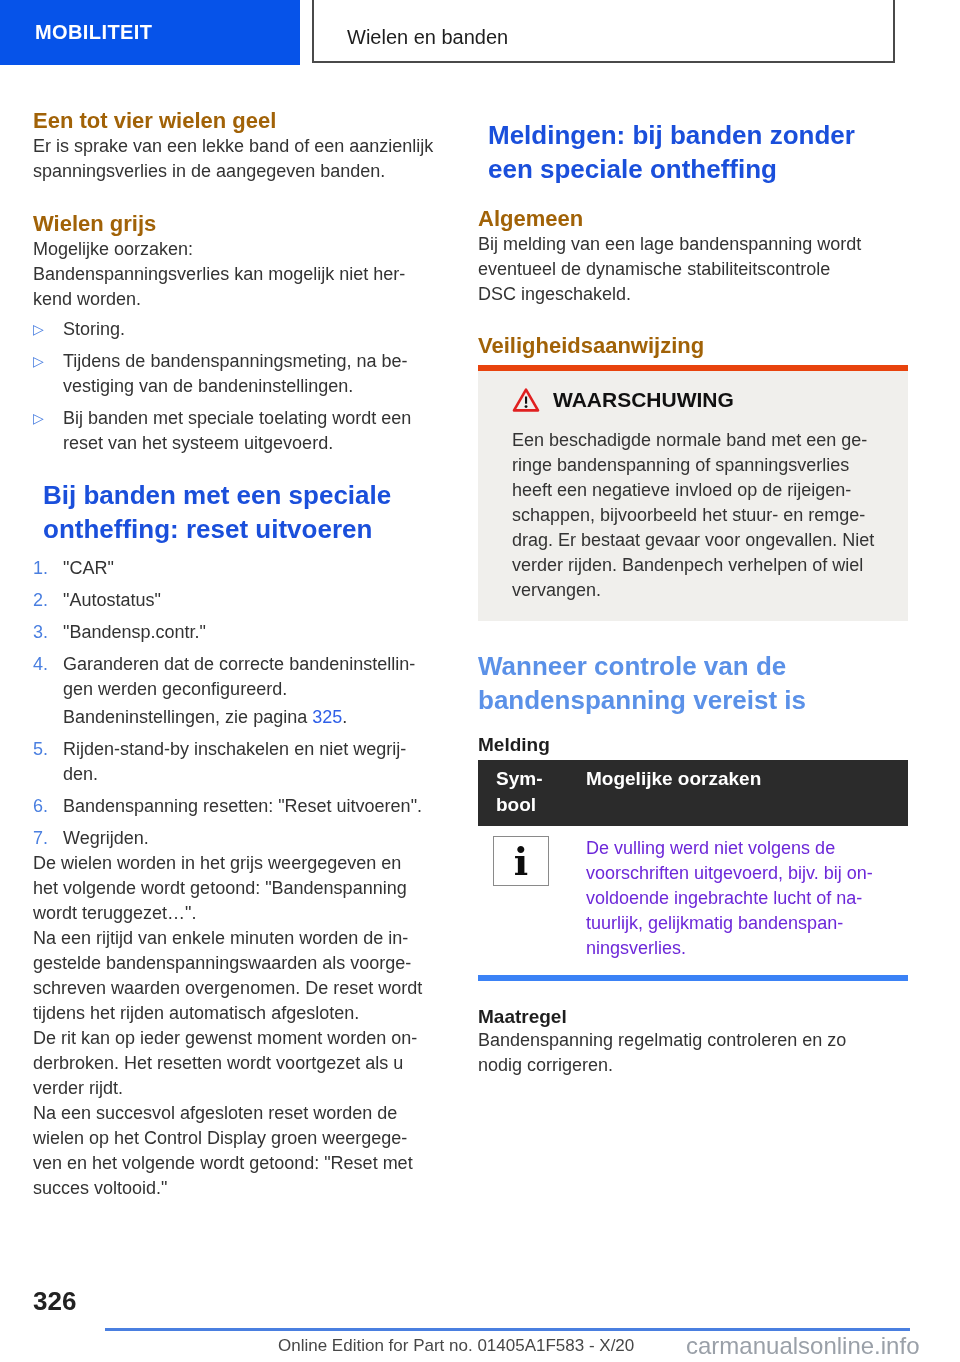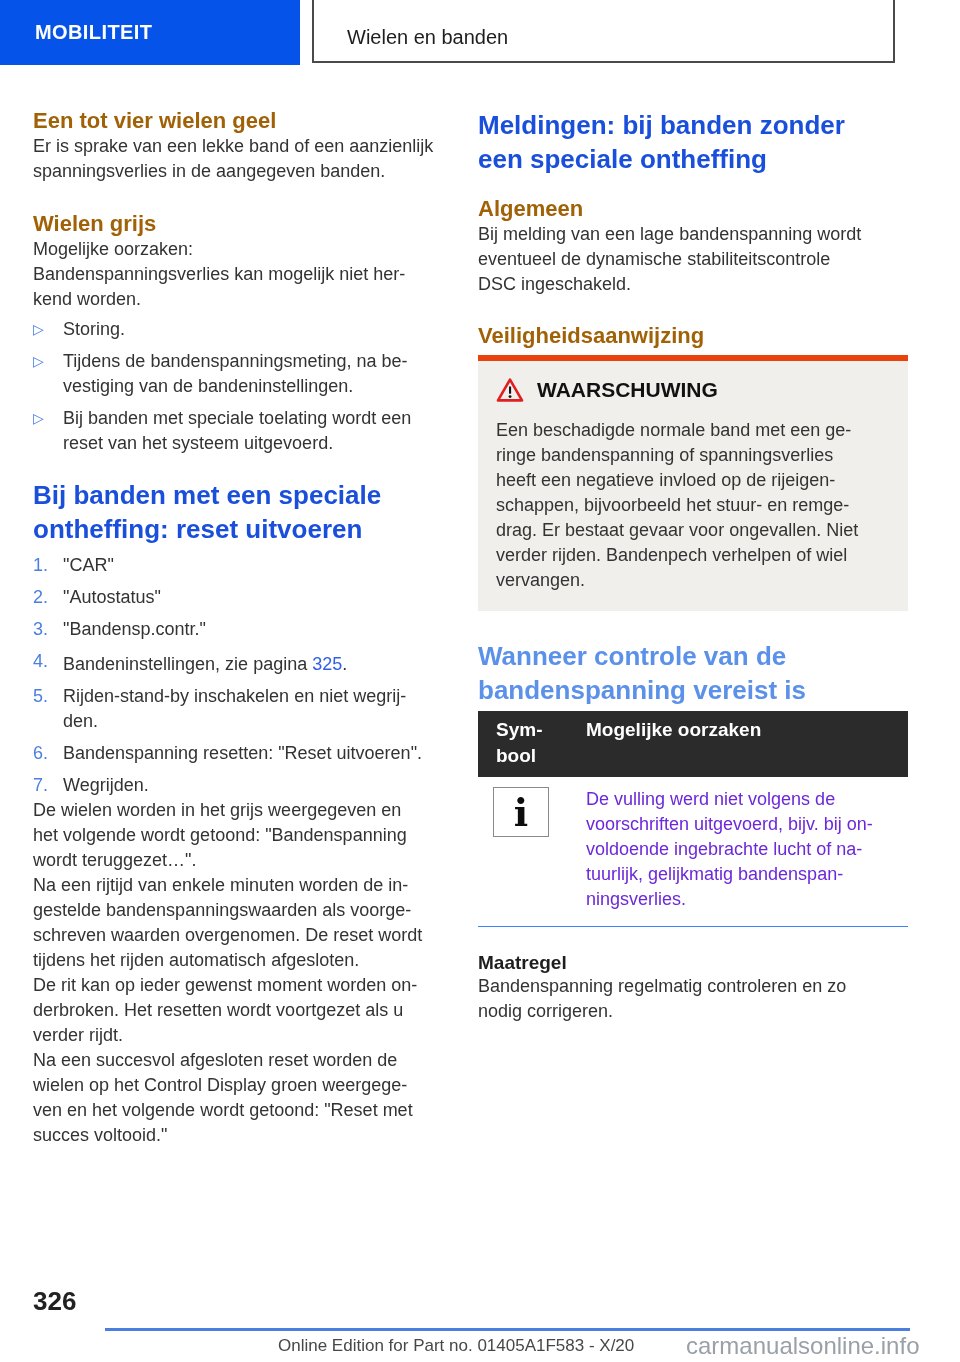--- a/index.html
+++ b/index.html
@@ -24,21 +24,21 @@
   }
 
   
   .col { position:absolute; top:108px; width:430px; }
   .col-left  { left:33px;  }
   .col-right { left:478px; }
 
   .pre { white-space:pre-line; }
   p.body { font-size:18px; line-height:25px; margin:0; color:#333; }
 
-  .h2 { font-size:26px; line-height:34px; font-weight:bold; color:#1a4fdb; margin:0; white-space:pre-line; }
+  .h2 { font-size:26px; line-height:34px; font-weight:bold; color:#1a4fdb; margin:10px; white-space:pre-line; }
   .h3 { font-size:22px; line-height:26px; font-weight:bold; color:#a16207; margin:0; white-space:pre-line; }
   .h2-light { font-size:26px; line-height:34px; font-weight:bold; color:#5b91e8; margin:0; white-space:pre-line; }
   .h4 { font-size:19px; line-height:23px; font-weight:bold; color:#1e1e1e; margin:0; }
 
   
   .lc-p1 { margin-top:7px; }
   .lc-h3b { margin-top:27px; }
   .lc-p2 { margin-top:10px; }
   .lc-p3 { margin-top:10px; }
   ul.tri-list { list-style:none; margin:5px 0 0 0; padding:0; }
@@ -56,29 +56,29 @@
   a.pagelink { color:#3060e8; text-decoration:none; cursor:pointer; }
   .lc-p4 { margin-top:10px; }
   .lc-p5, .lc-p6, .lc-p7 { margin-top:8px; }
 
   
   .rc-h3a { margin-top:20px; }
   .rc-p1 { margin-top:6px; }
   .rc-h3b { margin-top:26px; }
   .warning { margin-top:6px; }
   .warning-bar { height:6px; background:#e8430d; }
-  .warning-box { background:#f0efec; padding:16px 18px 18px 18px; }
+  .warning-box { background:#f0efec; padding:16px 18px 18px 34px; }
   .warning-title { display:flex; align-items:center; gap:13px; font-size:21px; font-weight:bold; color:#111; }
   .warning-title svg { flex:0 0 auto; display:block; }
   .warning-body { margin-top:15px; font-size:18px; line-height:25px; color:#333; white-space:pre-line; }
   .rc-h2light { margin-top:28px; }
   .rc-h4a { margin-top:16px; }
   .rc-p2 { margin-top:6px; }
 
-  .cc-table { margin-top:4px; width:100%; border-bottom:1px solid #3b82f6; }
+  .cc-table { margin-top:4px; width:100%; border-bottom:6px solid #3b82f6; }
   .cc-thead { display:flex; background:#2b2b2b; color:#fff; font-weight:bold;
               font-size:19px; line-height:26px; padding:6px 0 8px 0; }
   .cc-col1 { flex:0 0 90px; padding-left:18px; }
   .cc-col2 { flex:1; padding-left:18px; }
   .cc-thead .cc-col1 { white-space:pre-line; }
   .cc-row { display:flex; padding:10px 0 14px 0; }
   .symbol-cell { flex:0 0 90px; padding-left:15px; }
   .symbol-box {
     width:56px; height:50px; background:#fff; border:1px solid #8a8a8a;
     display:flex; align-items:center; justify-content:center;
@@ -145,20 +145,22 @@
         <span class="step-num">2.</span>
         <div class="step-body"><span class="step-text">"Autostatus"</span></div>
       </li>
       <li>
         <span class="step-num">3.</span>
         <div class="step-body"><span class="step-text">"Bandensp.contr."</span></div>
       </li>
       <li>
         <span class="step-num">4.</span>
         <div class="step-body">
+          <span class="step-text">Garanderen dat de correcte bandeninstellin-
+gen werden geconfigureerd.</span>
           <div class="step-sub"><span>Bandeninstellingen, zie pagina </span><a class="pagelink">325</a><span>.</span></div>
         </div>
       </li>
       <li>
         <span class="step-num">5.</span>
         <div class="step-body"><span class="step-text">Rijden-stand-by inschakelen en niet wegrij-
 den.</span></div>
       </li>
       <li>
         <span class="step-num">6.</span>
@@ -214,20 +216,21 @@
 schappen, bijvoorbeeld het stuur- en remge-
 drag. Er bestaat gevaar voor ongevallen. Niet
 verder rijden. Bandenpech verhelpen of wiel
 vervangen.</div>
       </div>
     </div>
 
     <div class="h2-light rc-h2light">Wanneer controle van de
 bandenspanning vereist is</div>
 
+    <div class="h4 rc-h4a">Melding</div>
 
     <div class="cc-table">
       <div class="cc-thead">
         <div class="cc-col1">Sym-
 bool</div>
         <div class="cc-col2">Mogelijke oorzaken</div>
       </div>
       <div class="cc-row">
         <div class="symbol-cell">
           <div class="symbol-box">i</div>

